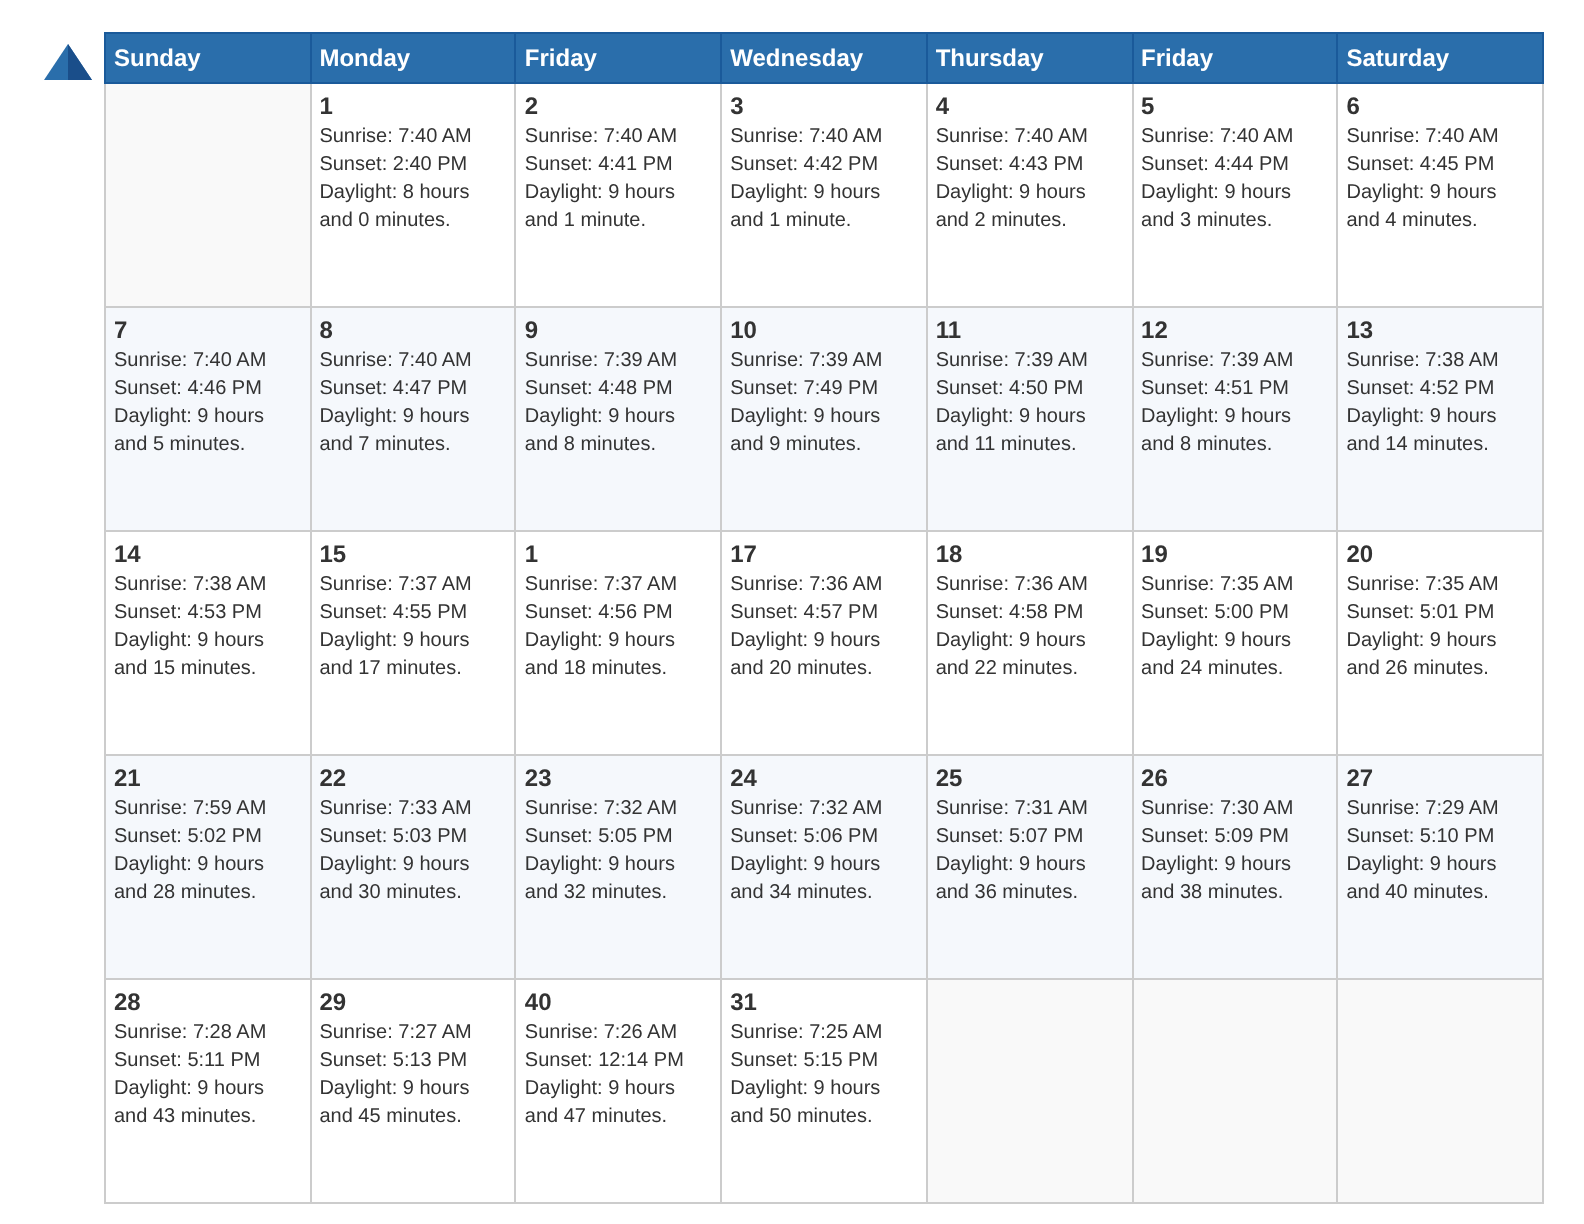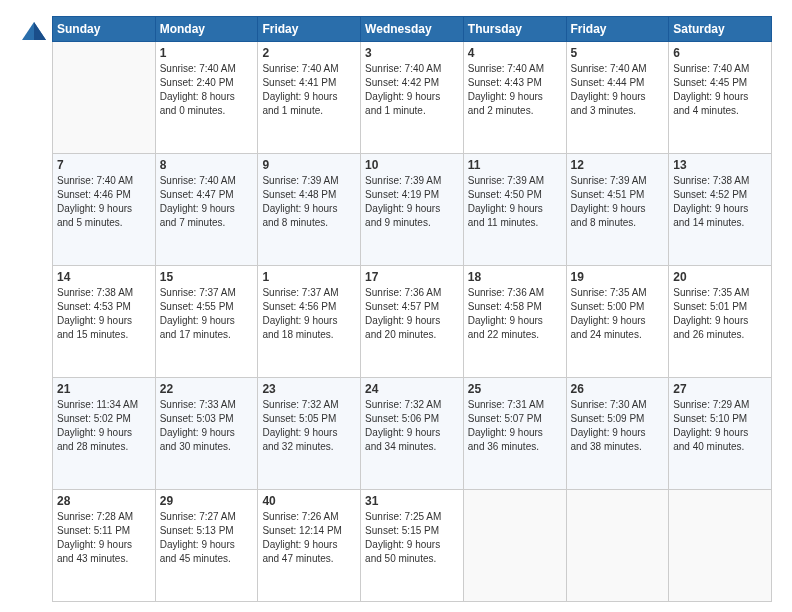--- a/index.html
+++ b/index.html
@@ -211,21 +211,21 @@
         <div class="day-info">
           <span>Sunrise: 7:39 AM</span><br>
           <span>Sunset: 4:48 PM</span><br>
           <span>Daylight: 9 hours and 8 minutes.</span>
         </div>
       </td>
           <td>
         <span class="day-number">10</span>
         <div class="day-info">
           <span>Sunrise: 7:39 AM</span><br>
-          <span>Sunset: 4:19 PM</span><br>
+          <span>Sunset: 7:49 PM</span><br>
           <span>Daylight: 9 hours and 9 minutes.</span>
         </div>
       </td>
           <td>
         <span class="day-number">11</span>
         <div class="day-info">
           <span>Sunrise: 7:39 AM</span><br>
           <span>Sunset: 4:50 PM</span><br>
           <span>Daylight: 9 hours and 11 minutes.</span>
         </div>
@@ -302,21 +302,21 @@
           <span>Sunrise: 7:35 AM</span><br>
           <span>Sunset: 5:01 PM</span><br>
           <span>Daylight: 9 hours and 26 minutes.</span>
         </div>
       </td>
         </tr>
         <tr>
           <td>
         <span class="day-number">21</span>
         <div class="day-info">
-          <span>Sunrise: 11:34 AM</span><br>
+          <span>Sunrise: 7:59 AM</span><br>
           <span>Sunset: 5:02 PM</span><br>
           <span>Daylight: 9 hours and 28 minutes.</span>
         </div>
       </td>
           <td>
         <span class="day-number">22</span>
         <div class="day-info">
           <span>Sunrise: 7:33 AM</span><br>
           <span>Sunset: 5:03 PM</span><br>
           <span>Daylight: 9 hours and 30 minutes.</span>

